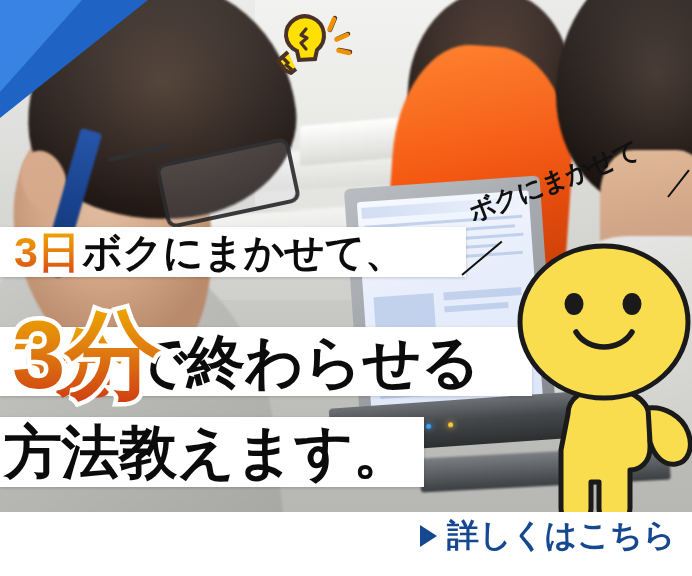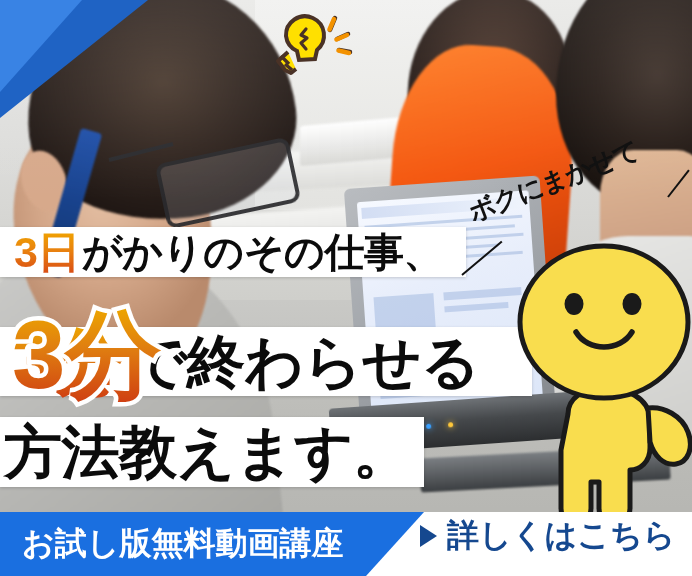--- a/index.html
+++ b/index.html
@@ -273,38 +273,35 @@
       <g fill="#1a1a1a">
         <ellipse cx="76" cy="68" rx="9.5" ry="11"></ellipse>
         <ellipse cx="134" cy="68" rx="9.5" ry="11"></ellipse>
       </g>
       <path d="M78 96 C90 116 122 116 134 96" fill="none" stroke="#1a1a1a" stroke-width="5.5" stroke-linecap="round"></path>
     </svg>
   </div>
 
   <div class="band" id="band1">
     <span class="txt big">3日</span>
-    <span class="txt rest">がかりのその仕事、</span>
+    <span class="txt rest">ボクにまかせて、</span>
   </div>
 
   <div class="band" id="band2">
     <span class="txt big">3分</span>
     <span class="txt rest">で終わらせる</span>
   </div>
 
   <div class="band" id="band3">
     <span class="txt rest">方法教えます。</span>
   </div>
 
   <div class="overflow-glyph" style="left:12px;top:307px;font-size:96px;">3分</div>
   <div class="overflow-fill" style="left:12px;top:307px;font-size:96px;">3分</div>
 
   <div class="cta">
-    <div class="cta-blue">
-      <span class="lbl">お試し版無料動画講座</span>
-    </div>
     <div class="cta-right">
       <span class="tri"></span>
       <span class="lbl">詳しくはこちら</span>
     </div>
   </div>
 
 </div>
 
 </body></html>

